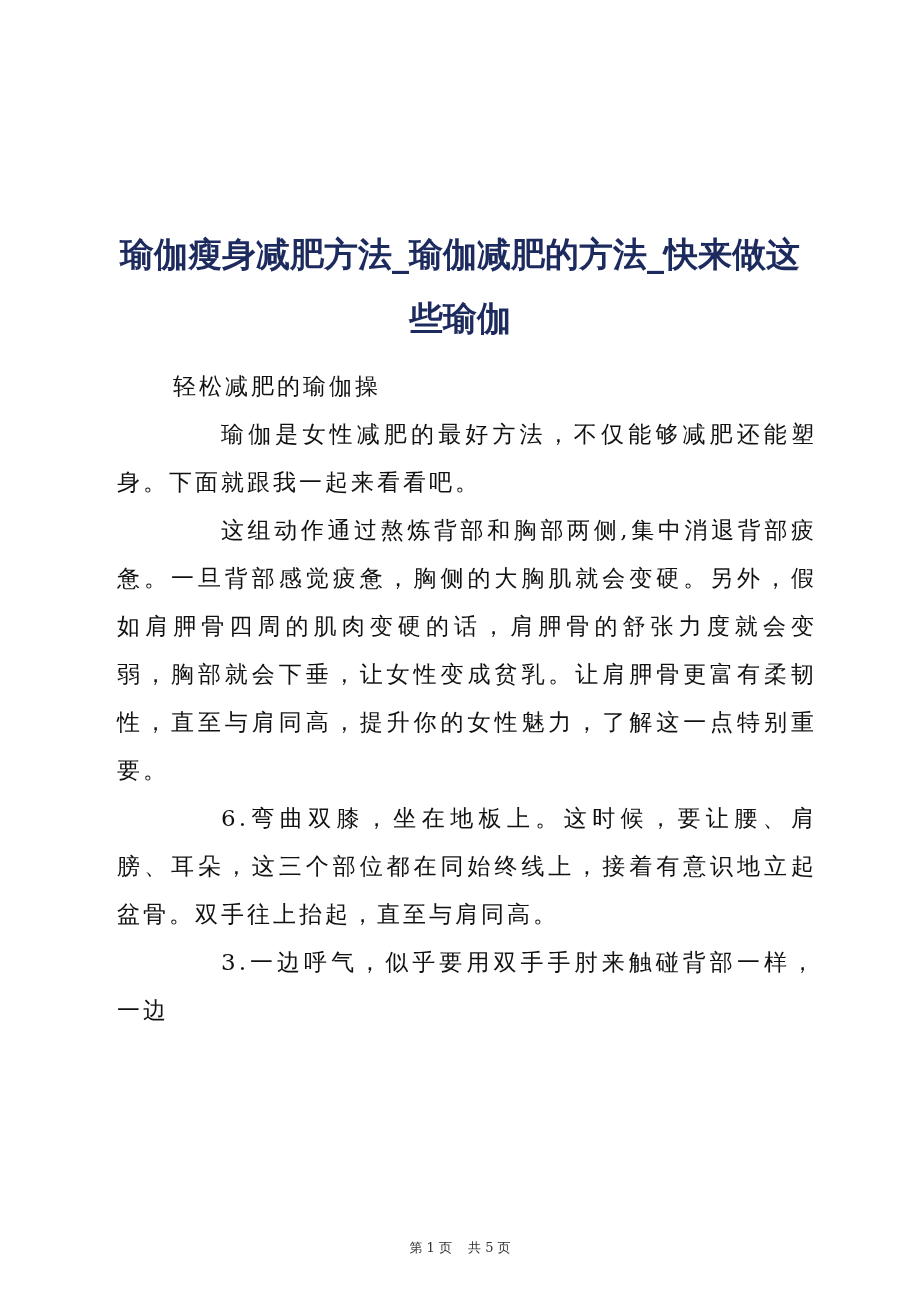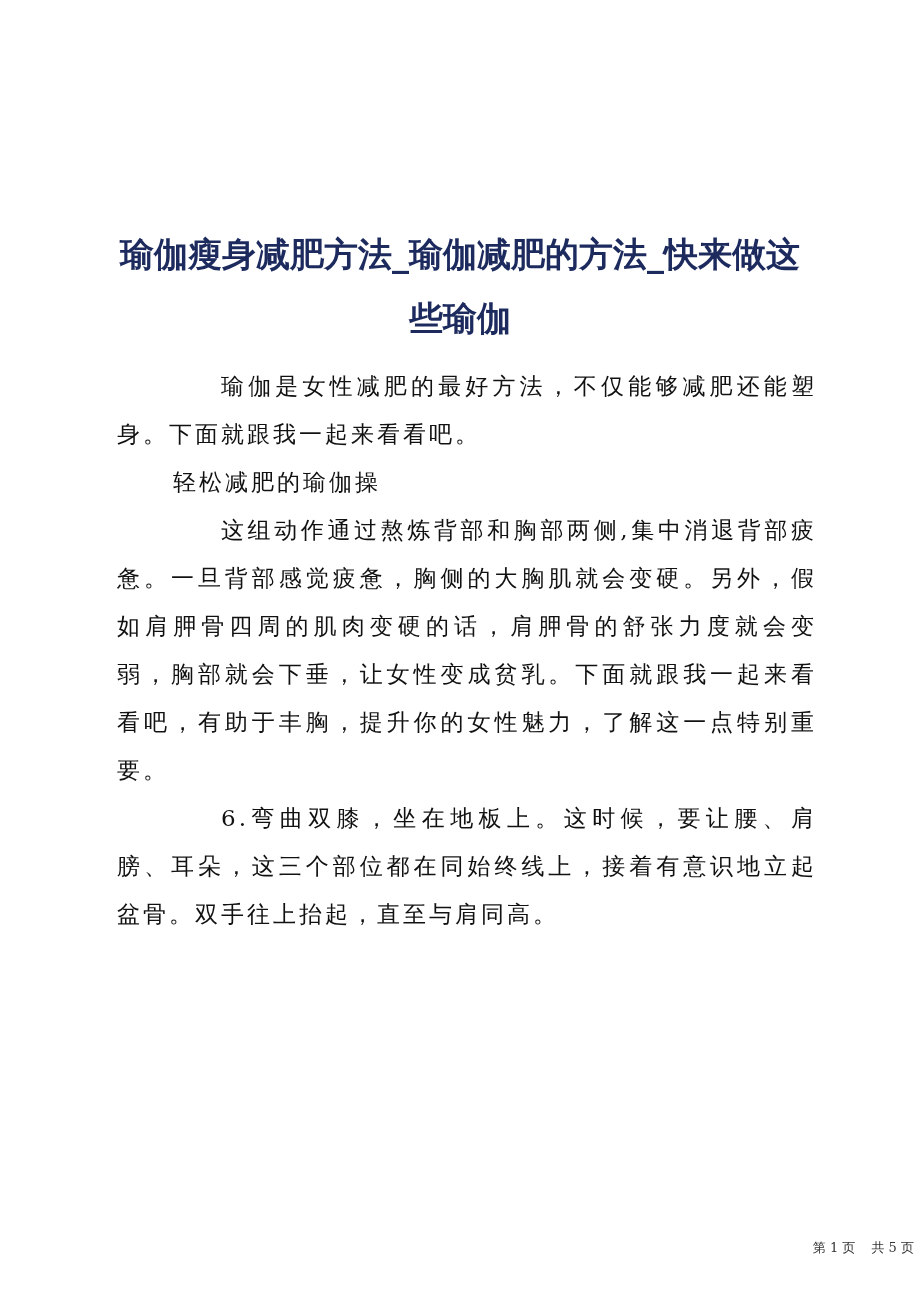--- a/index.html
+++ b/index.html
@@ -50,37 +50,38 @@
     .para {
       margin: 0 0 0 0;
     }
     .indent2 { text-indent: 104px; }
     .indent1 { text-indent: 56px; }
     .footer {
       position: absolute;
       top: 1207px;
       left: 0;
       width: 920px;
-      text-align: right;
+      text-align: center;
       font-size: 13px;
       color: #333333;
       font-family: "DejaVu Serif", "Liberation Serif", serif;
     }
     .footer span { margin: 0 6px; }
   </style>
 </head>
 <body>
 
 <div class="page">
   <div class="title">瑜伽瘦身减肥方法_瑜伽减肥的方法_快来做这些瑜伽</div>
 
   <div class="body-text">
+    <p class="para indent1">轻松减肥的瑜伽操</p>
     <p class="para indent2">瑜伽是女性减肥的最好方法，不仅能够减肥还能塑身。下面就跟我一起来看看吧。</p>
-    <p class="para indent1">轻松减肥的瑜伽操</p>
-    <p class="para indent2">这组动作通过熬炼背部和胸部两侧,集中消退背部疲惫。一旦背部感觉疲惫，胸侧的大胸肌就会变硬。另外，假如肩胛骨四周的肌肉变硬的话，肩胛骨的舒张力度就会变弱，胸部就会下垂，让女性变成贫乳。下面就跟我一起来看看吧，有助于丰胸，提升你的女性魅力，了解这一点特别重要。</p>
+    <p class="para indent2">这组动作通过熬炼背部和胸部两侧,集中消退背部疲惫。一旦背部感觉疲惫，胸侧的大胸肌就会变硬。另外，假如肩胛骨四周的肌肉变硬的话，肩胛骨的舒张力度就会变弱，胸部就会下垂，让女性变成贫乳。让肩胛骨更富有柔韧性，直至与肩同高，提升你的女性魅力，了解这一点特别重要。</p>
     <p class="para indent2">6.弯曲双膝，坐在地板上。这时候，要让腰、肩膀、耳朵，这三个部位都在同始终线上，接着有意识地立起盆骨。双手往上抬起，直至与肩同高。</p>
+    <p class="para indent2">3.一边呼气，似乎要用双手手肘来触碰背部一样，一边</p>
   </div>
 
   <div class="footer">
     <span>第 1 页</span>
     <span>共 5 页</span>
   </div>
 </div>
 
 </body></html>

